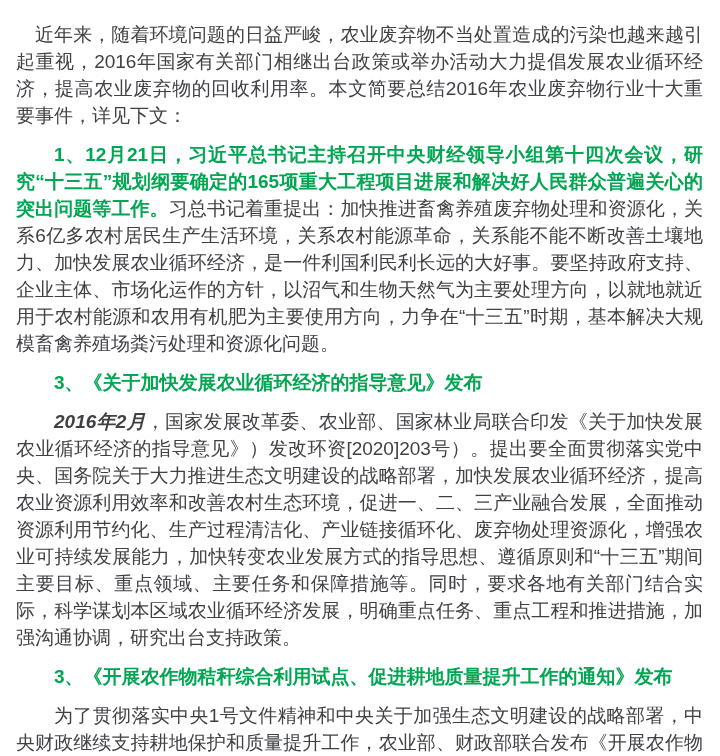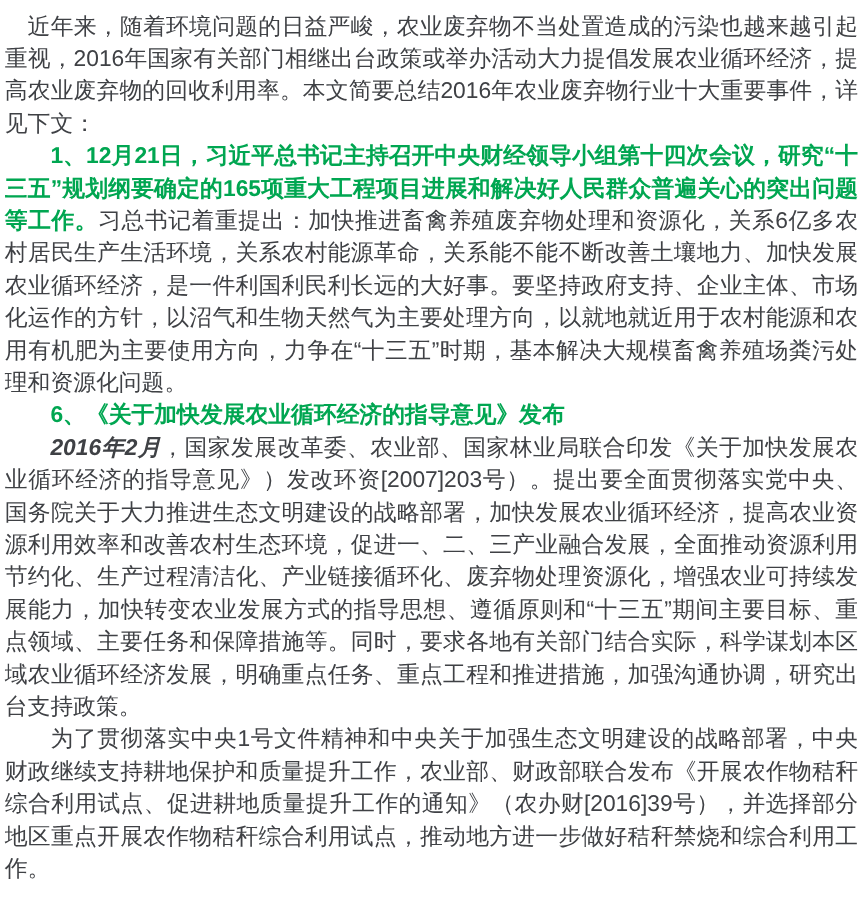--- a/index.html
+++ b/index.html
@@ -14,41 +14,42 @@
     font-family: "Liberation Sans", sans-serif;
     font-size: 19px;
     line-height: 27px;
     color: #3f4145;
   }
   .article {
     padding: 9px 5px 4px 4px;
     text-align: justify;
   }
   p.para {
-    margin: 0;
+    margin: 12px;
     word-break: break-all;
   }
   .indent-1 { text-indent: 19px; }
   .indent-2 { text-indent: 38px; }
   .gap-before { margin-top: 23px; }
   .green {
     color: #00a651;
     font-weight: bold;
   }
   .bold { font-weight: bold; font-style: italic; }
 </style>
 </head>
 <body>
 
 <main class="article">
 
   <p class="para indent-1">近年来，随着环境问题的日益严峻，农业废弃物不当处置造成的污染也越来越引起重视，2016年国家有关部门相继出台政策或举办活动大力提倡发展农业循环经济，提高农业废弃物的回收利用率。本文简要总结2016年农业废弃物行业十大重要事件，详见下文：</p>
 
   <p class="para indent-2 gap-before"><span class="green">1、12月21日，习近平总书记主持召开中央财经领导小组第十四次会议，研究“十三五”规划纲要确定的165项重大工程项目进展和解决好人民群众普遍关心的突出问题等工作。</span><span>习总书记着重提出：加快推进畜禽养殖废弃物处理和资源化，关系6亿多农村居民生产生活环境，关系农村能源革命，关系能不能不断改善土壤地力、加快发展农业循环经济，是一件利国利民利长远的大好事。要坚持政府支持、企业主体、市场化运作的方针，以沼气和生物天然气为主要处理方向，以就地就近用于农村能源和农用有机肥为主要使用方向，力争在“十三五”时期，基本解决大规模畜禽养殖场粪污处理和资源化问题。</span></p>
 
-  <p class="para indent-2 green">6、《关于加快发展农业循环经济的指导意见》发布</p>
+  <p class="para indent-2 green">3、《关于加快发展农业循环经济的指导意见》发布</p>
 
-  <p class="para indent-2"><span class="bold">2016年2月</span><span>，国家发展改革委、农业部、国家林业局联合印发《关于加快发展农业循环经济的指导意见》）发改环资[2007]203号）。提出要全面贯彻落实党中央、国务院关于大力推进生态文明建设的战略部署，加快发展农业循环经济，提高农业资源利用效率和改善农村生态环境，促进一、二、三产业融合发展，全面推动资源利用节约化、生产过程清洁化、产业链接循环化、废弃物处理资源化，增强农业可持续发展能力，加快转变农业发展方式的指导思想、遵循原则和“十三五”期间主要目标、重点领域、主要任务和保障措施等。同时，要求各地有关部门结合实际，科学谋划本区域农业循环经济发展，明确重点任务、重点工程和推进措施，加强沟通协调，研究出台支持政策。</span></p>
+  <p class="para indent-2"><span class="bold">2016年2月</span><span>，国家发展改革委、农业部、国家林业局联合印发《关于加快发展农业循环经济的指导意见》）发改环资[2020]203号）。提出要全面贯彻落实党中央、国务院关于大力推进生态文明建设的战略部署，加快发展农业循环经济，提高农业资源利用效率和改善农村生态环境，促进一、二、三产业融合发展，全面推动资源利用节约化、生产过程清洁化、产业链接循环化、废弃物处理资源化，增强农业可持续发展能力，加快转变农业发展方式的指导思想、遵循原则和“十三五”期间主要目标、重点领域、主要任务和保障措施等。同时，要求各地有关部门结合实际，科学谋划本区域农业循环经济发展，明确重点任务、重点工程和推进措施，加强沟通协调，研究出台支持政策。</span></p>
 
+  <p class="para indent-2 green">3、《开展农作物秸秆综合利用试点、促进耕地质量提升工作的通知》发布</p>
 
   <p class="para indent-2">为了贯彻落实中央1号文件精神和中央关于加强生态文明建设的战略部署，中央财政继续支持耕地保护和质量提升工作，农业部、财政部联合发布《开展农作物秸秆综合利用试点、促进耕地质量提升工作的通知》（农办财[2016]39号），并选择部分地区重点开展农作物秸秆综合利用试点，推动地方进一步做好秸秆禁烧和综合利用工作。</p>
 
 </main>
 
 </body></html>

